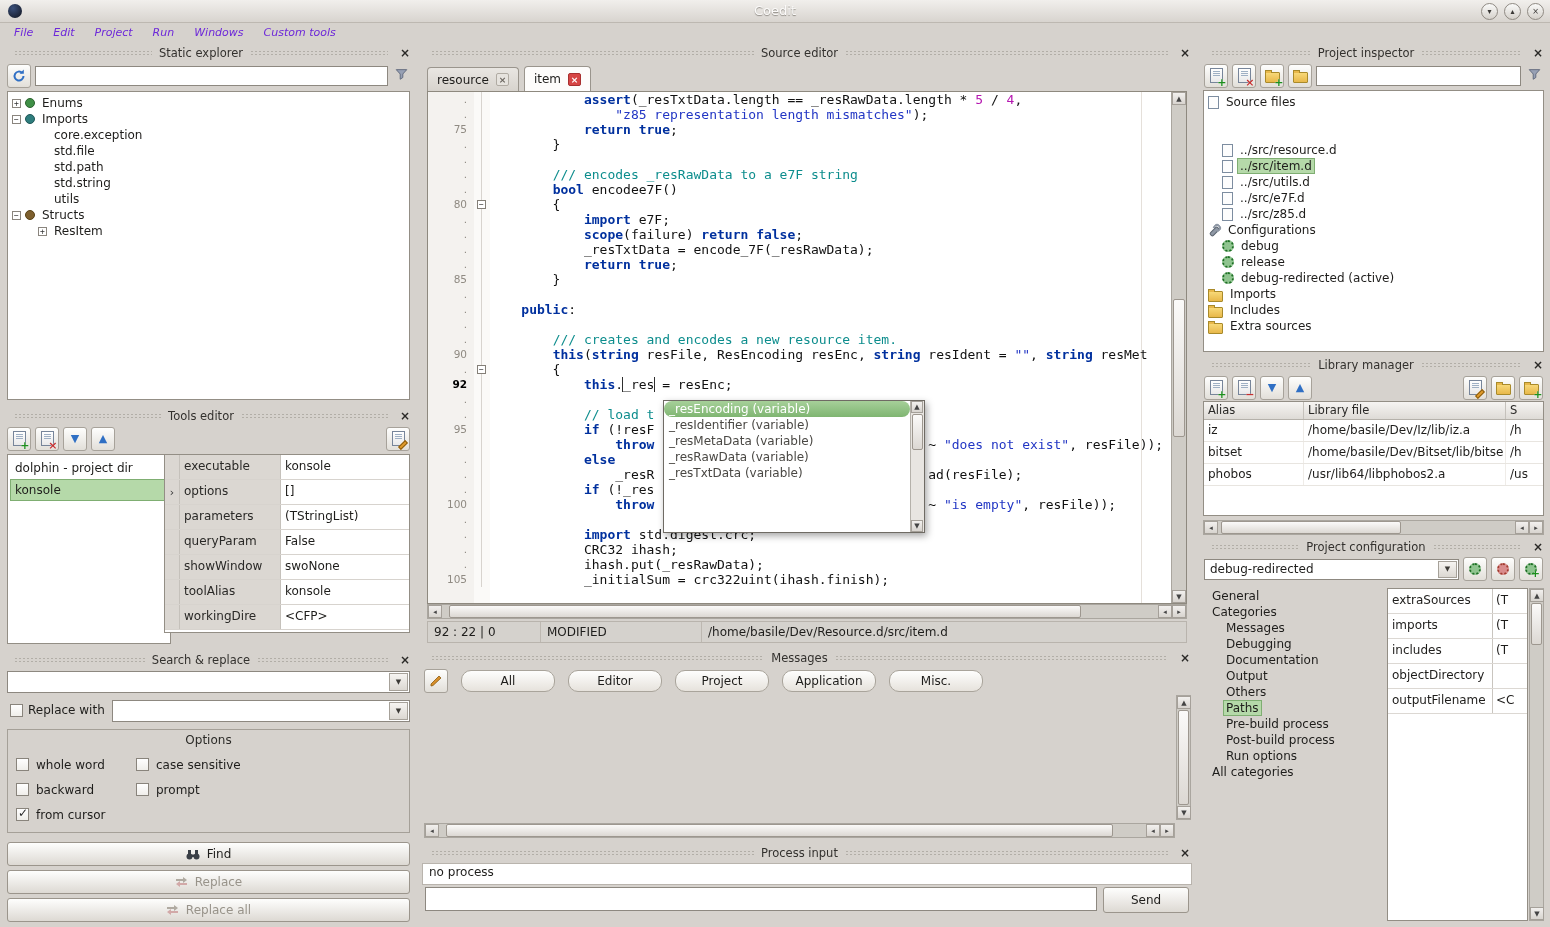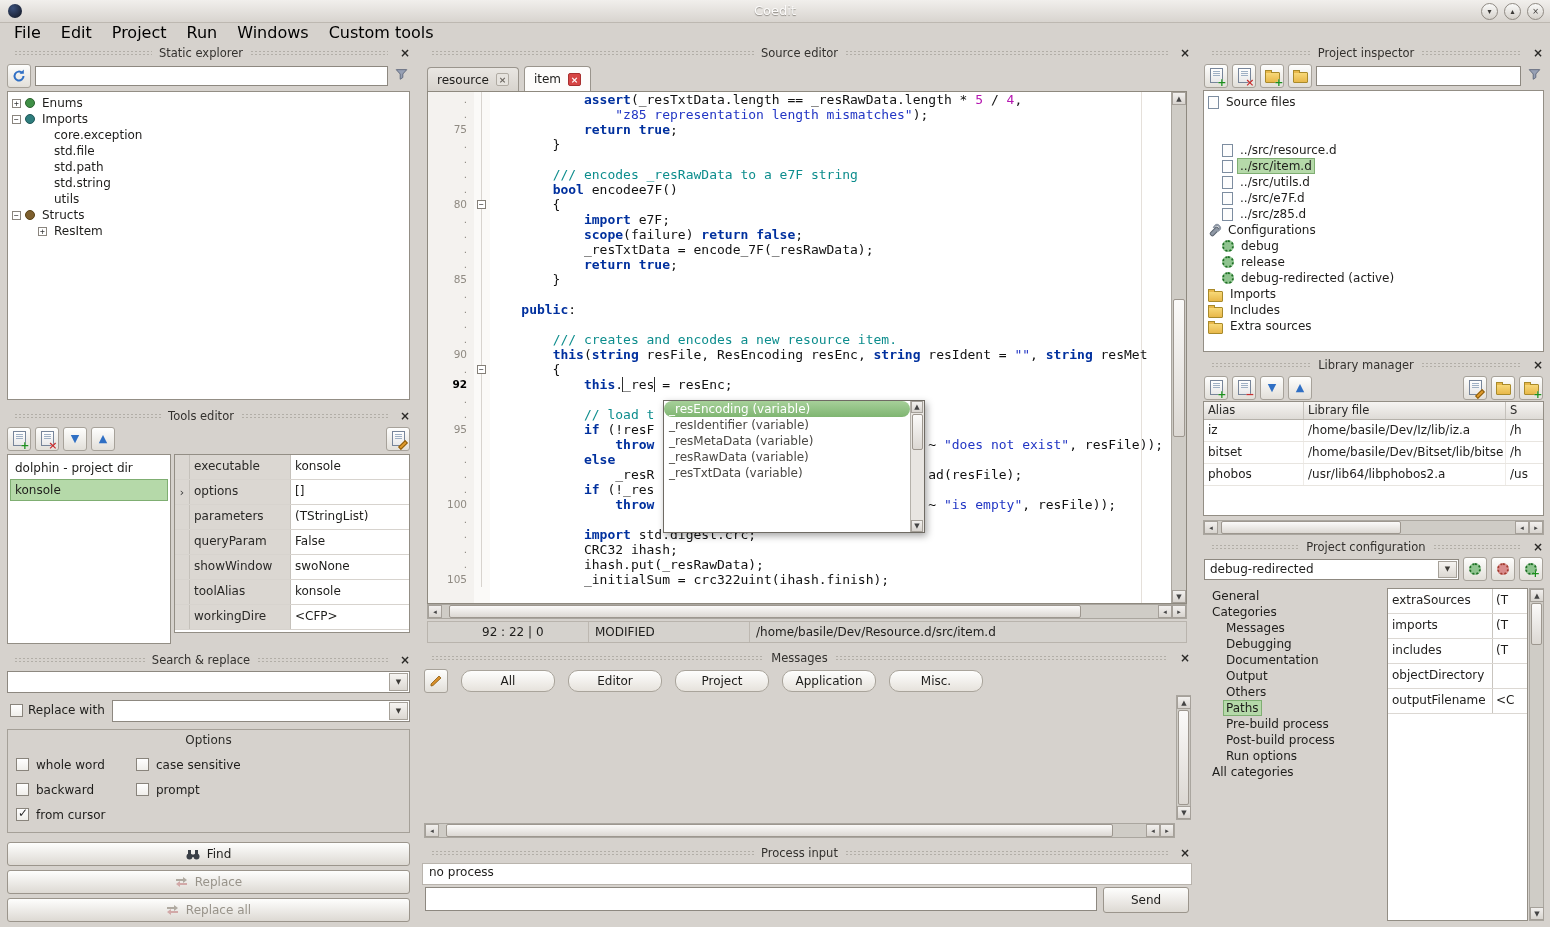--- a/index.html
+++ b/index.html
@@ -11,21 +11,21 @@
             background:linear-gradient(#f1efec,#d8d4cf);border-bottom:1px solid #bdb8b1;}
   .app-logo{position:absolute;left:8px;top:4px;width:14px;height:14px;border-radius:50%;
             background:radial-gradient(circle at 35% 30%,#3a4f7a,#10131c);}
   .tb-title{position:absolute;left:50%;top:3px;transform:translateX(-50%);
             color:#fbfaf9;text-shadow:0 1px 1px #8e8a84;font-size:13px;}
   .winbtns{position:absolute;right:6px;top:3px;display:flex;gap:6px;}
   .wbtn{width:15px;height:15px;border-radius:50%;border:1px solid #8f8a83;
         background:linear-gradient(#fafaf9,#d5d1cb);display:flex;align-items:center;justify-content:center;
         font-size:8px;color:#3a3836;}
   .menubar{position:absolute;left:0;top:22px;right:0;height:21px;display:flex;align-items:center;padding-left:4px;}
-  .menu-item{padding:2px 10px;font-size:16px;color:#000000;}
+  .menu-item{padding:2px 10px;font-size:11px;color:#6d28d9;font-style:italic;}
 
   
   .panel{position:absolute;}
   .phead{display:flex;align-items:center;height:17px;padding:0 5px;}
   .grip{flex:1;height:6px;margin:0 7px;
         background-image:radial-gradient(circle,#b2aea7 0.8px,transparent 1px);background-size:4px 3px;}
   .ptitle{font-size:11.5px;color:#33312e;white-space:nowrap;}
   .pclose{font-weight:bold;font-size:12px;color:#2a2927;margin-left:5px;line-height:12px;}
   .white{position:absolute;background:#fff;border:1px solid #938e85;}
   .ptoolbar{position:absolute;left:5px;right:5px;top:19px;height:25px;display:flex;align-items:center;gap:4px;}
@@ -130,21 +130,21 @@
        border:1px solid #847f77;font:8px/7px "DejaVu Sans Mono",monospace;text-align:center;color:#333;box-sizing:border-box;}
   .codetxt{flex:1;white-space:pre;font:13px/15px "DejaVu Sans Mono","Liberation Mono",monospace;color:#111;overflow:hidden;}
   .tok-k{color:#00309e;font-weight:bold;}
   .tok-s{color:#2236c4;}
   .tok-n{color:#b517b0;}
   .tok-c{color:#0d8d8d;}
   .tok-box{outline:1px solid #2f2f2f;}
   .tok-gap{display:inline-block;}
   .ruler{position:absolute;left:713px;top:0;bottom:0;width:1px;background:#e5e0da;}
   .statusbar{position:absolute;left:8px;right:8px;top:577px;height:22px;background:#d5d2cd;border:1px solid #b9b4ad;
-             display:flex;align-items:center;font-size:12px;box-sizing:border-box;padding-left:48px;}
+             display:flex;align-items:center;font-size:12px;box-sizing:border-box;}
   .stseg{padding:0 6px;border-right:1px solid #bdb8b1;height:100%;display:flex;align-items:center;white-space:nowrap;overflow:hidden;}
 
   
   .hscroll{position:absolute;height:15px;background:#cfccc6;border:1px solid #aaa69f;display:flex;box-sizing:border-box;}
   .vscroll{position:absolute;width:15px;background:#cfccc6;border-left:1px solid #aaa69f;display:flex;
            flex-direction:column;box-sizing:border-box;}
   .sb-btn{flex:none;width:14px;height:13px;display:flex;align-items:center;justify-content:center;
           font-size:7px;color:#444;background:linear-gradient(#f2f0ee,#d8d4cf);border:1px solid #a5a099;box-sizing:border-box;}
   .sb-track{flex:1;position:relative;}
   .sb-thumb{position:absolute;background:linear-gradient(#fbfaf9,#dcd8d3);border:1px solid #9d978f;border-radius:2px;}
@@ -298,21 +298,21 @@
       <span class="tb-btn">
           <span class="icd edit"></span>
         </span>
     </div>
     <div class="white" style="left:5px;top:47px;width:158px;height:184px;padding:2px;overflow:hidden;">
 
         <div class="tool-item">dolphin - project dir</div>
 
         <div class="tool-item sel-row">konsole</div>
       </div>
-    <div class="white" style="left:172px;right:5px;top:47px;height:177px;overflow:hidden;">
+    <div class="white" style="left:162px;right:5px;top:47px;height:177px;overflow:hidden;">
 
         <div class="pg-row">
           <span class="pg-marker"></span>
           <span class="pg-name">executable</span>
           <span class="pg-value">konsole</span>
         </div>
 
         <div class="pg-row">
           <span class="pg-marker">›</span>
           <span class="pg-name">options</span>

